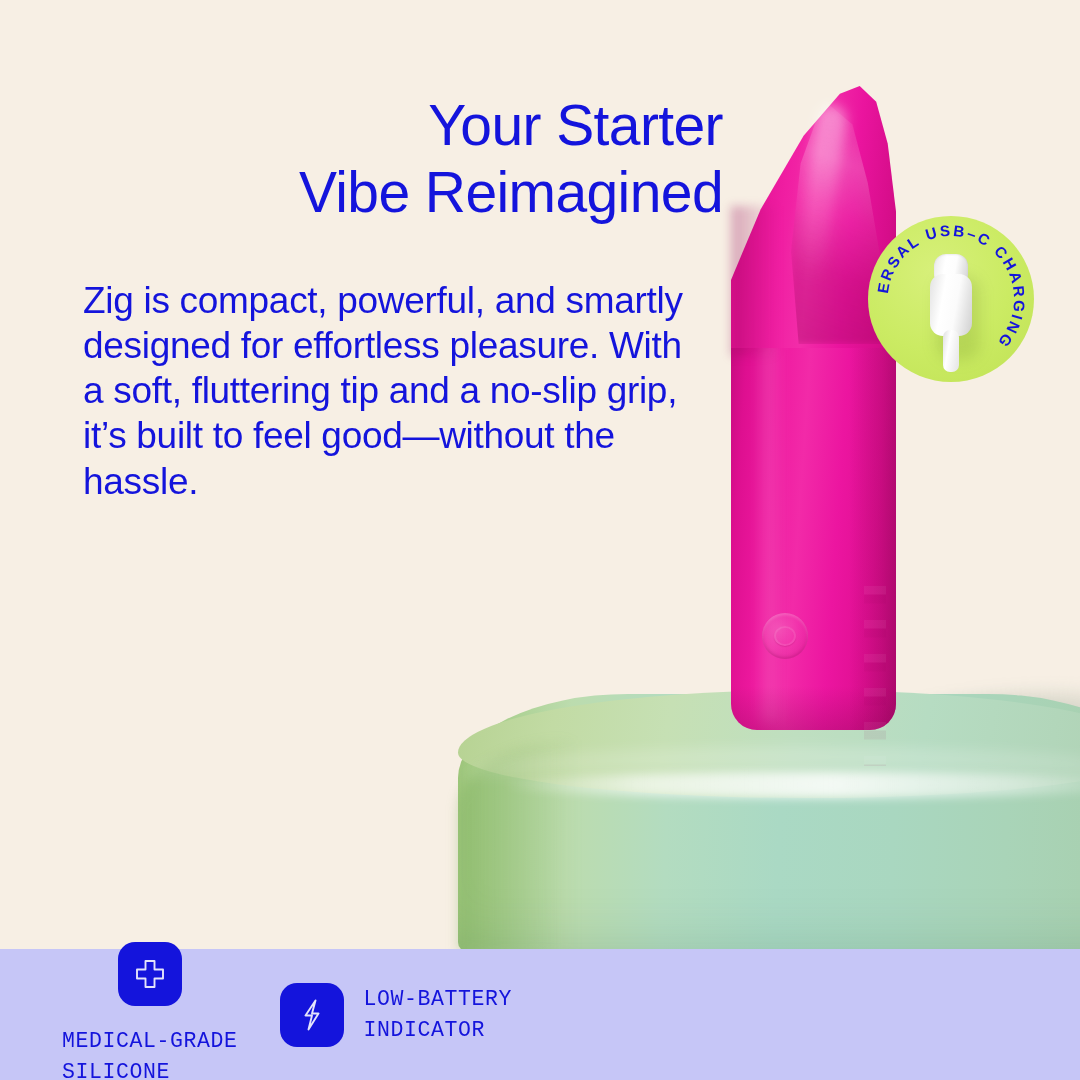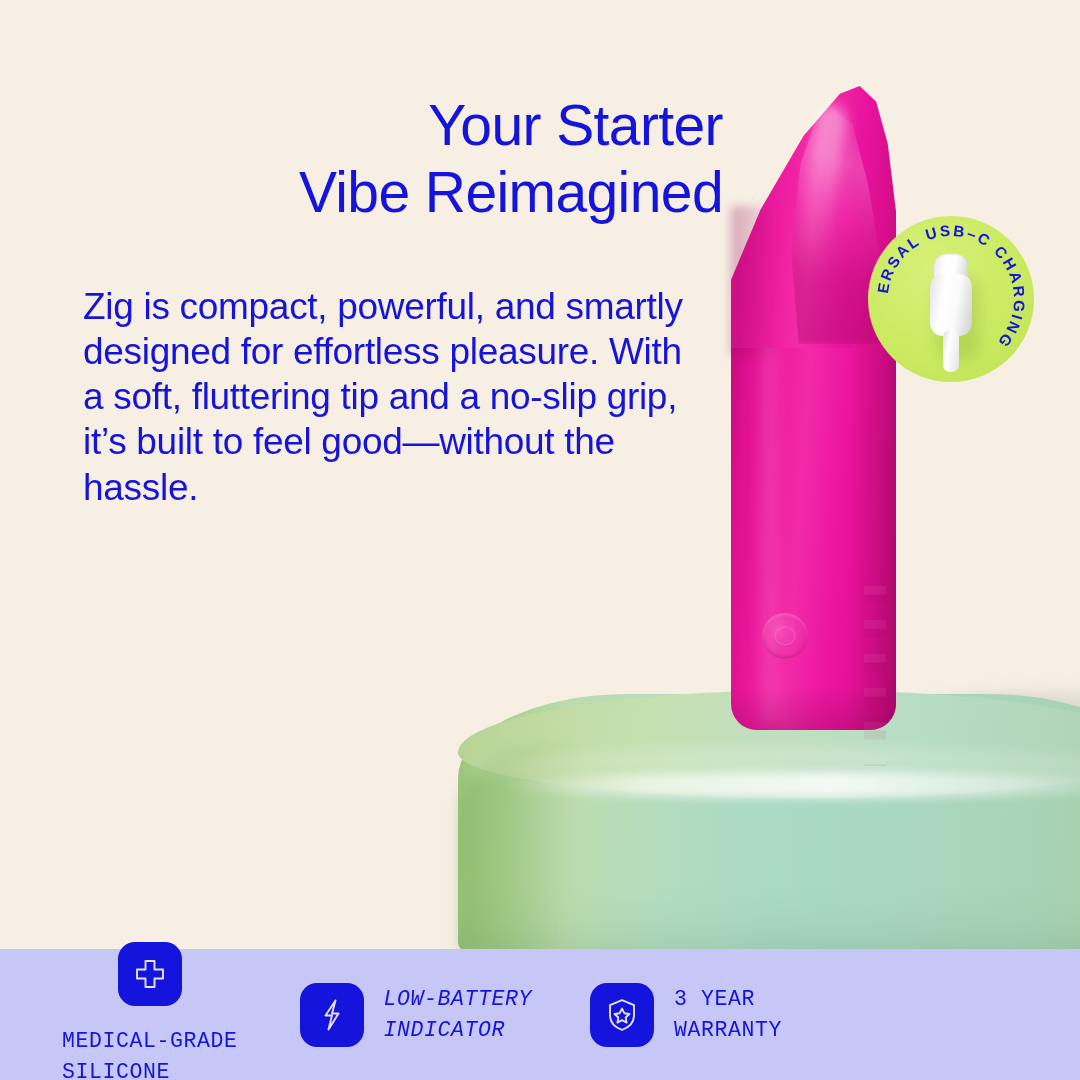--- a/index.html
+++ b/index.html
@@ -26,21 +26,21 @@
     font-size: 57px;
     line-height: 1.17;
     letter-spacing: -0.6px;
     font-weight: 400;
     white-space: pre-line;
     text-align: right;
   }
   .body-copy {
     position: absolute;
     left: 83px;
-    top: 284px;
+    top: 278px;
     width: 600px;
     color: #1414DC;
     font-size: 37px;
     line-height: 1.22;
     letter-spacing: -0.3px;
     font-weight: 400;
   }
 
   
   .scene {
@@ -380,21 +380,21 @@
     background: #C6C6F7;
     display: flex;
     align-items: center;
   }
   .feature {
     display: flex;
     align-items: center;
     gap: 20px;
   }
   .feature-1 { margin-left: 62px; flex-direction: column; }
-  .feature-2 { margin-left: 62px; font-style: italic; }
+  .feature-2 { margin-left: 42px; }
   .feature-3 { margin-left: 58px; }
   .feature-icon {
     width: 64px;
     height: 64px;
     border-radius: 17px;
     background: #1414DC;
     display: flex;
     align-items: center;
     justify-content: center;
     flex: none;
@@ -474,25 +474,15 @@
     <div class="feature feature-2">
       <div class="feature-icon">
         <svg width="36" height="36" viewBox="0 0 36 36" fill="none" stroke="#E3E3FB" stroke-width="1.9" stroke-linejoin="round" stroke-linecap="round">
           <path d="M21.5 3.5 L11.5 18.5 h6.5 L14.5 32.5 L24.5 16.5 h-6.5 z"></path>
         </svg>
       </div>
       <div class="feature-label">LOW-BATTERY
 INDICATOR</div>
     </div>
 
-    <div class="feature feature-3">
-      <div class="feature-icon">
-        <svg width="36" height="36" viewBox="0 0 36 36" fill="none" stroke="#E3E3FB" stroke-width="1.9" stroke-linejoin="round" stroke-linecap="round">
-          <path d="M18 3.2 L30 8.2 v10 c0 7.6-5.6 12.4-12 14.6 -6.4-2.2-12-7-12-14.6 v-10 z"></path>
-          <path d="M18 11.6 l2.3 4.6 5.1 0.75 -3.7 3.6 0.88 5.05 -4.58-2.4 -4.58 2.4 0.88-5.05 -3.7-3.6 5.1-0.75 z"></path>
-        </svg>
-      </div>
-      <div class="feature-label">3 YEAR
-WARRANTY</div>
-    </div>
 
   </div>
 </div>
 
 </body></html>

